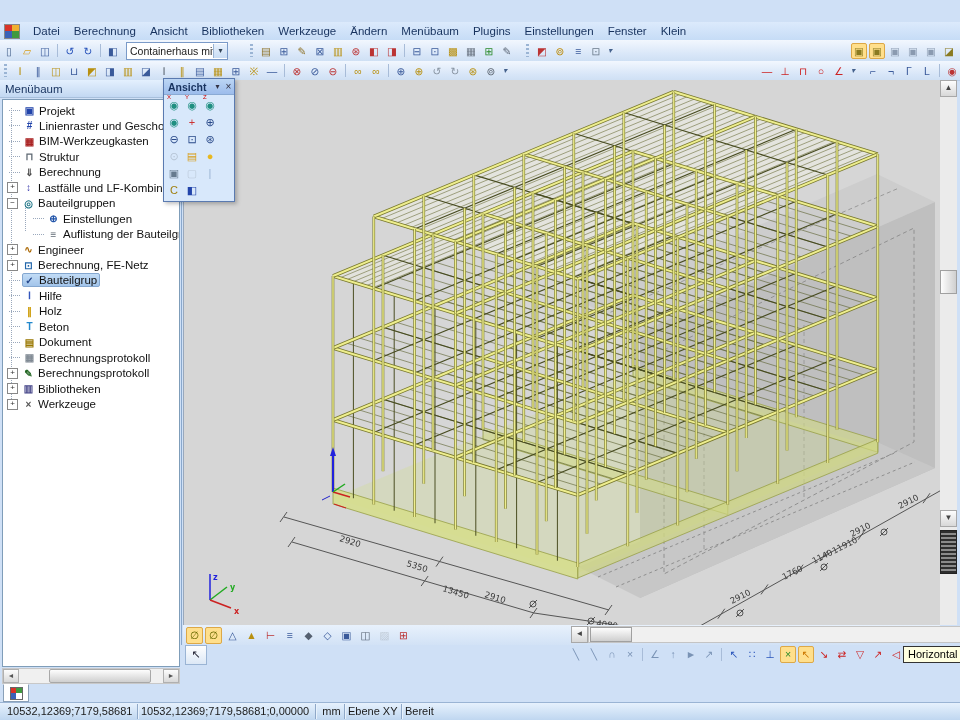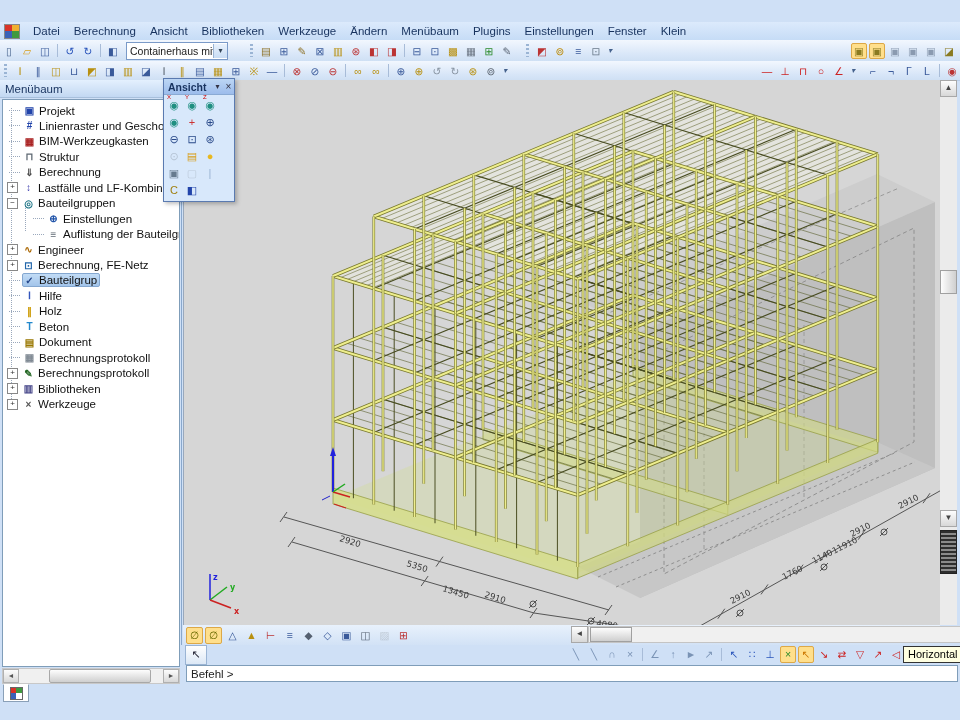--- a/index.html
+++ b/index.html
@@ -976,21 +976,25 @@
           <i class="ic" style="color: rgb(204, 34, 34);">↘</i>
           <i class="ic" style="color: rgb(204, 34, 34);">⇄</i>
           <i class="ic" style="color: rgb(204, 34, 34);">▽</i>
           <i class="ic" style="color: rgb(204, 34, 34);">↗</i>
           <i class="ic" style="color: rgb(204, 34, 34);">◁</i>
           <i class="ic" style="color: rgb(204, 34, 34);">→</i>
           <i class="ic" style="color: rgb(85, 96, 112);">▭</i>
           <i class="ic hl" style="color: rgb(184, 144, 16);">▦</i>
         </span>
     </div>
-    <div id="cmdinput">
-      <span>Befehl &gt;</span>
-    </div>
   </div>
 
   <div id="tooltip">Horizontal v</div>
 
+  <div id="statusbar">
+    <span class="scell" style="left:2px;width:130px;">10532,12369;7179,58681</span>
+    <span class="scell" style="left:136px;width:174px;">10532,12369;7179,58681;0,00000</span>
+    <span class="scell" style="left:314px;width:25px;text-align:center;">mm</span>
+    <span class="scell" style="left:343px;width:53px;">Ebene XY</span>
+    <span class="scell" style="left:400px;width:120px;border-right:none;box-shadow:none;">Bereit</span>
+  </div>
 
 </div>
 
 </body></html>

